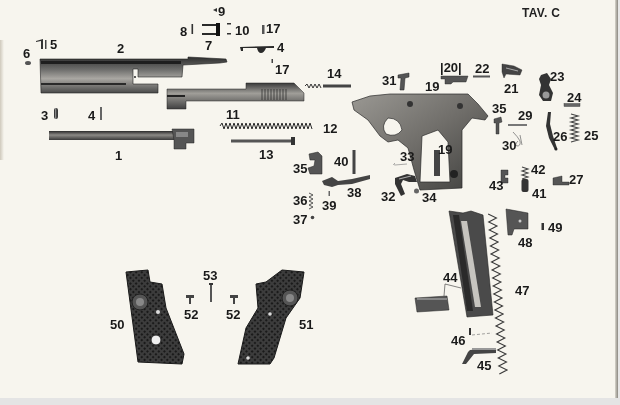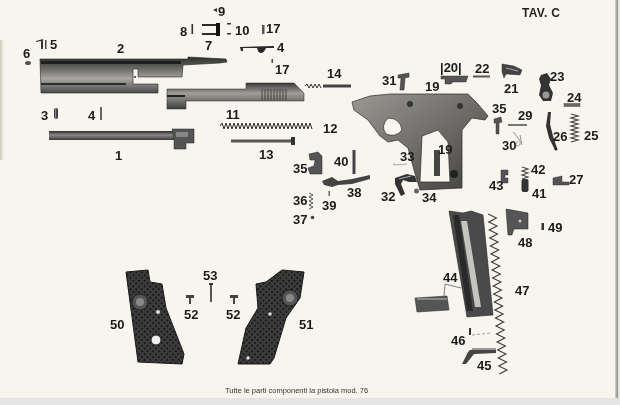--- a/index.html
+++ b/index.html
@@ -396,16 +396,15 @@
   <span class="label" style="left:451px;top:334px">46</span>
   <span class="label" style="left:515px;top:284px">47</span>
   <span class="label" style="left:518px;top:236px">48</span>
   <span class="label" style="left:548px;top:221px">49</span>
   <span class="label" style="left:110px;top:318px">50</span>
   <span class="label" style="left:299px;top:318px">51</span>
   <span class="label" style="left:184px;top:308px">52</span>
   <span class="label" style="left:226px;top:308px">52</span>
   <span class="label" style="left:203px;top:269px">53</span>
 
-  <div class="caption">Tutte le parti componenti la pistola mod. 76</div>
 </div>
 
 <div class="bottom-strip"></div>
 
 </body></html>

